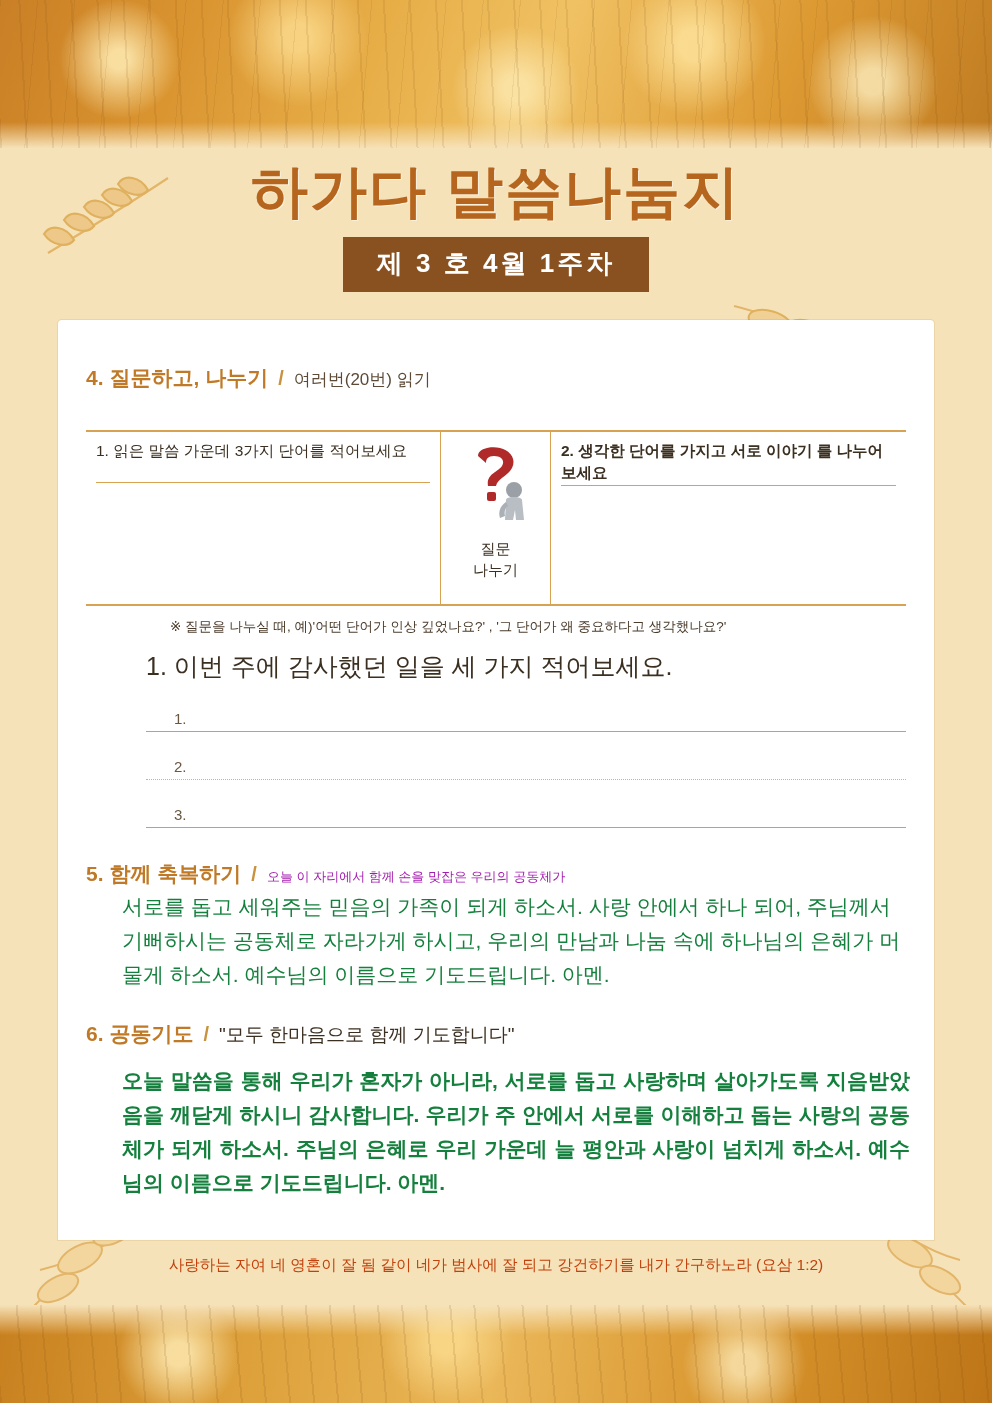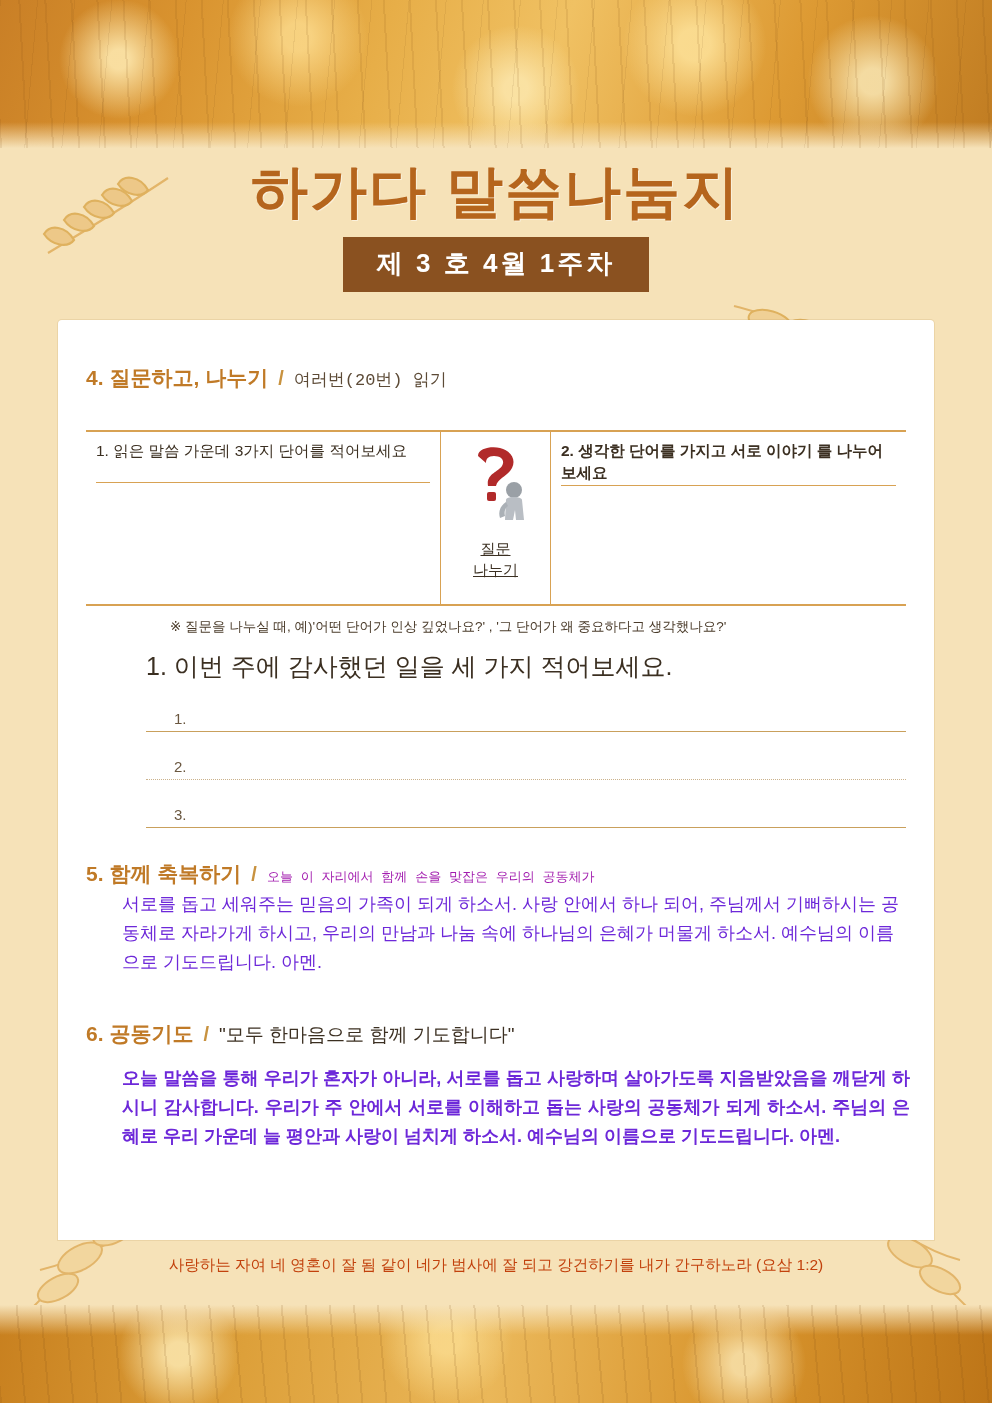--- a/index.html
+++ b/index.html
@@ -115,21 +115,21 @@
   .sec-head {
     display: flex;
     align-items: baseline;
     gap: 6px;
     color: #c07a27;
     font-weight: bold;
   }
   .sec-num { font-size: 21px; }
   .sec-title { font-size: 21px; }
   .sec-slash { font-size: 20px; color: #c8923f; padding: 0 4px; }
-  .sec-note { font-size: 17px; color: #5c4a36; font-weight: normal; font-family: Liberation Mono, monospace; }
+  .sec-note { font-size: 17px; color: #5c4a36; font-weight: normal; }
 
   
   .sec4 {
     position: absolute;
     left: 28px; top: 44px;
     width: 820px;
   }
   .qa-table {
     position: absolute;
     left: 28px; top: 110px;
@@ -161,21 +161,20 @@
     justify-content: flex-start;
     padding-top: 6px;
     box-sizing: border-box;
   }
   .qmark-graphic { width: 76px; height: 92px; }
   .qa-mid-label {
     font-size: 15px;
     color: #3b2f21;
     line-height: 1.25;
     margin-top: 2px;
-    text-decoration: underline;
   }
 
   .tip-line {
     position: absolute;
     left: 112px; top: 298px;
     width: 760px;
     font-size: 13.5px;
     color: #4a3b2a;
   }
 
@@ -199,23 +198,23 @@
     display: flex;
     align-items: flex-end;
     box-sizing: border-box;
     padding-bottom: 4px;
   }
   .write-line.dotted { border-bottom: 1px dotted #cbb28c; }
 
   
   .sec5 { position: absolute; left: 28px; top: 540px; width: 824px; }
   .body-text {
-    font-size: 18px;
+    font-size: 21px;
     line-height: 1.62;
-    color: #6d28d9;
+    color: #15803d;
     margin: 0;
   }
   .sec5-body { margin-top: 2px; padding-left: 36px; }
 
   
   .sec6 { position: absolute; left: 28px; top: 700px; width: 824px; }
   .sec6-quote { font-size: 19px; color: #3b2f21; }
   .sec6-body {
     margin-top: 16px;
     padding-left: 36px;

